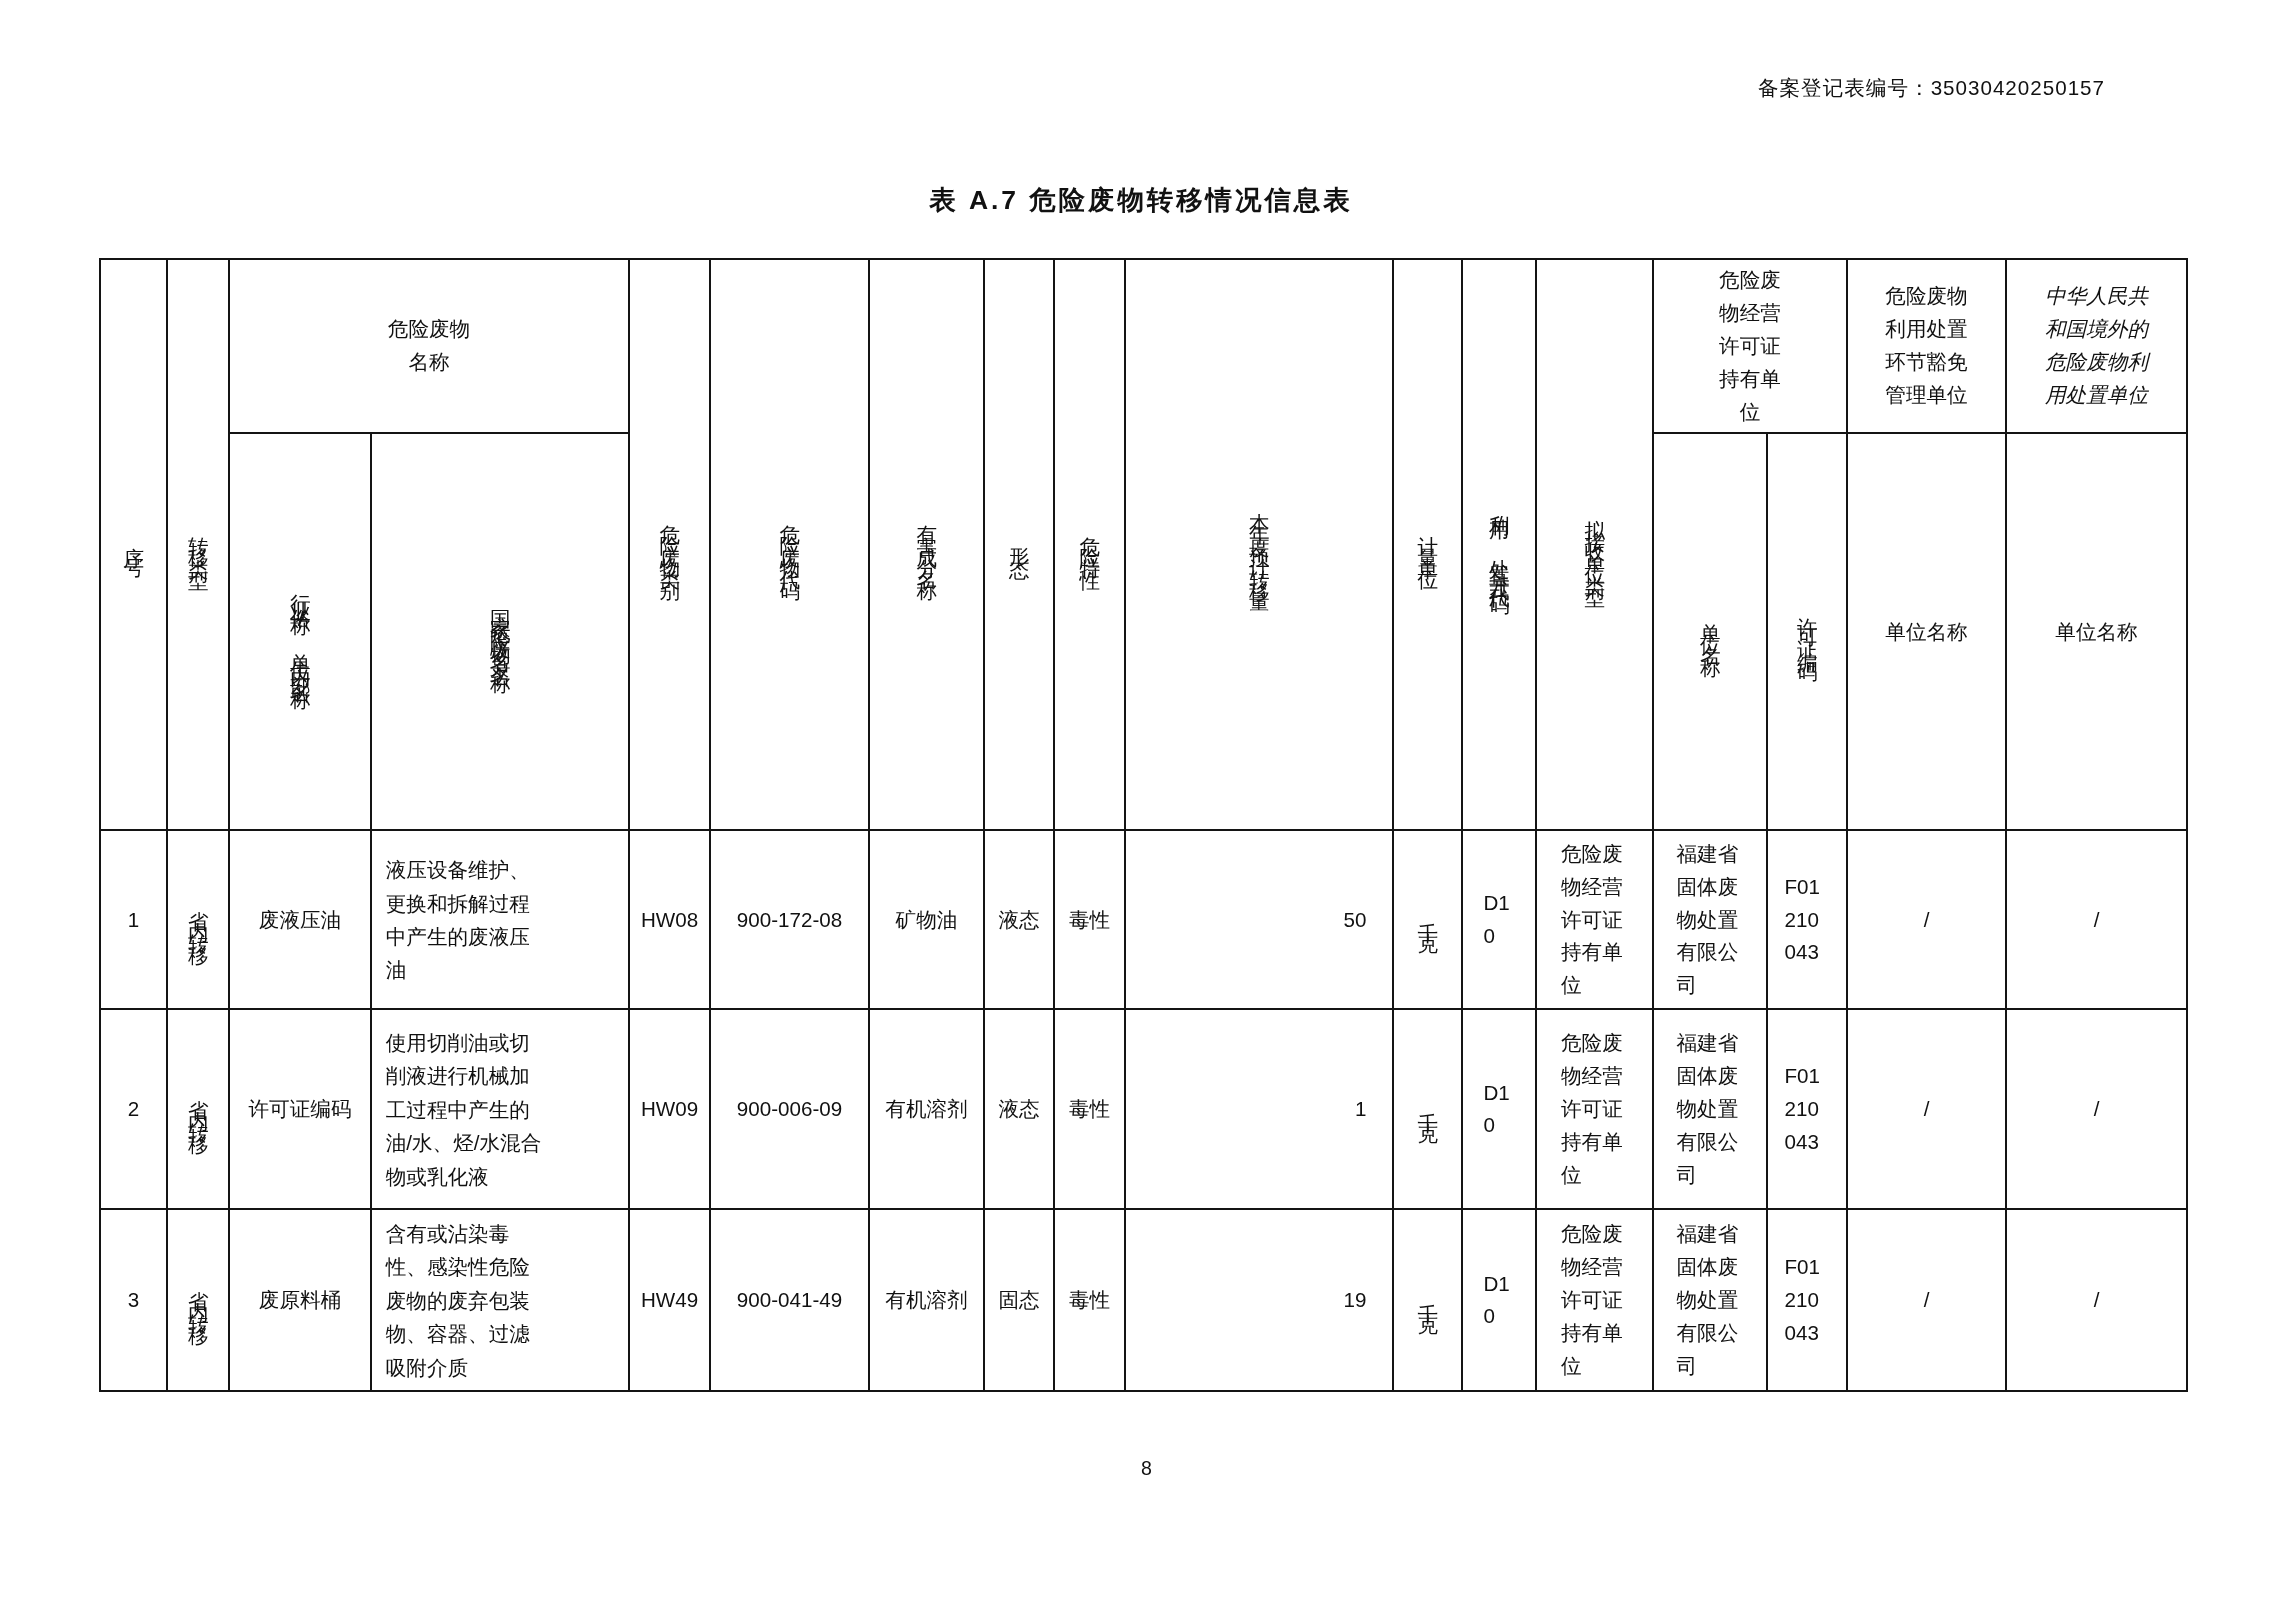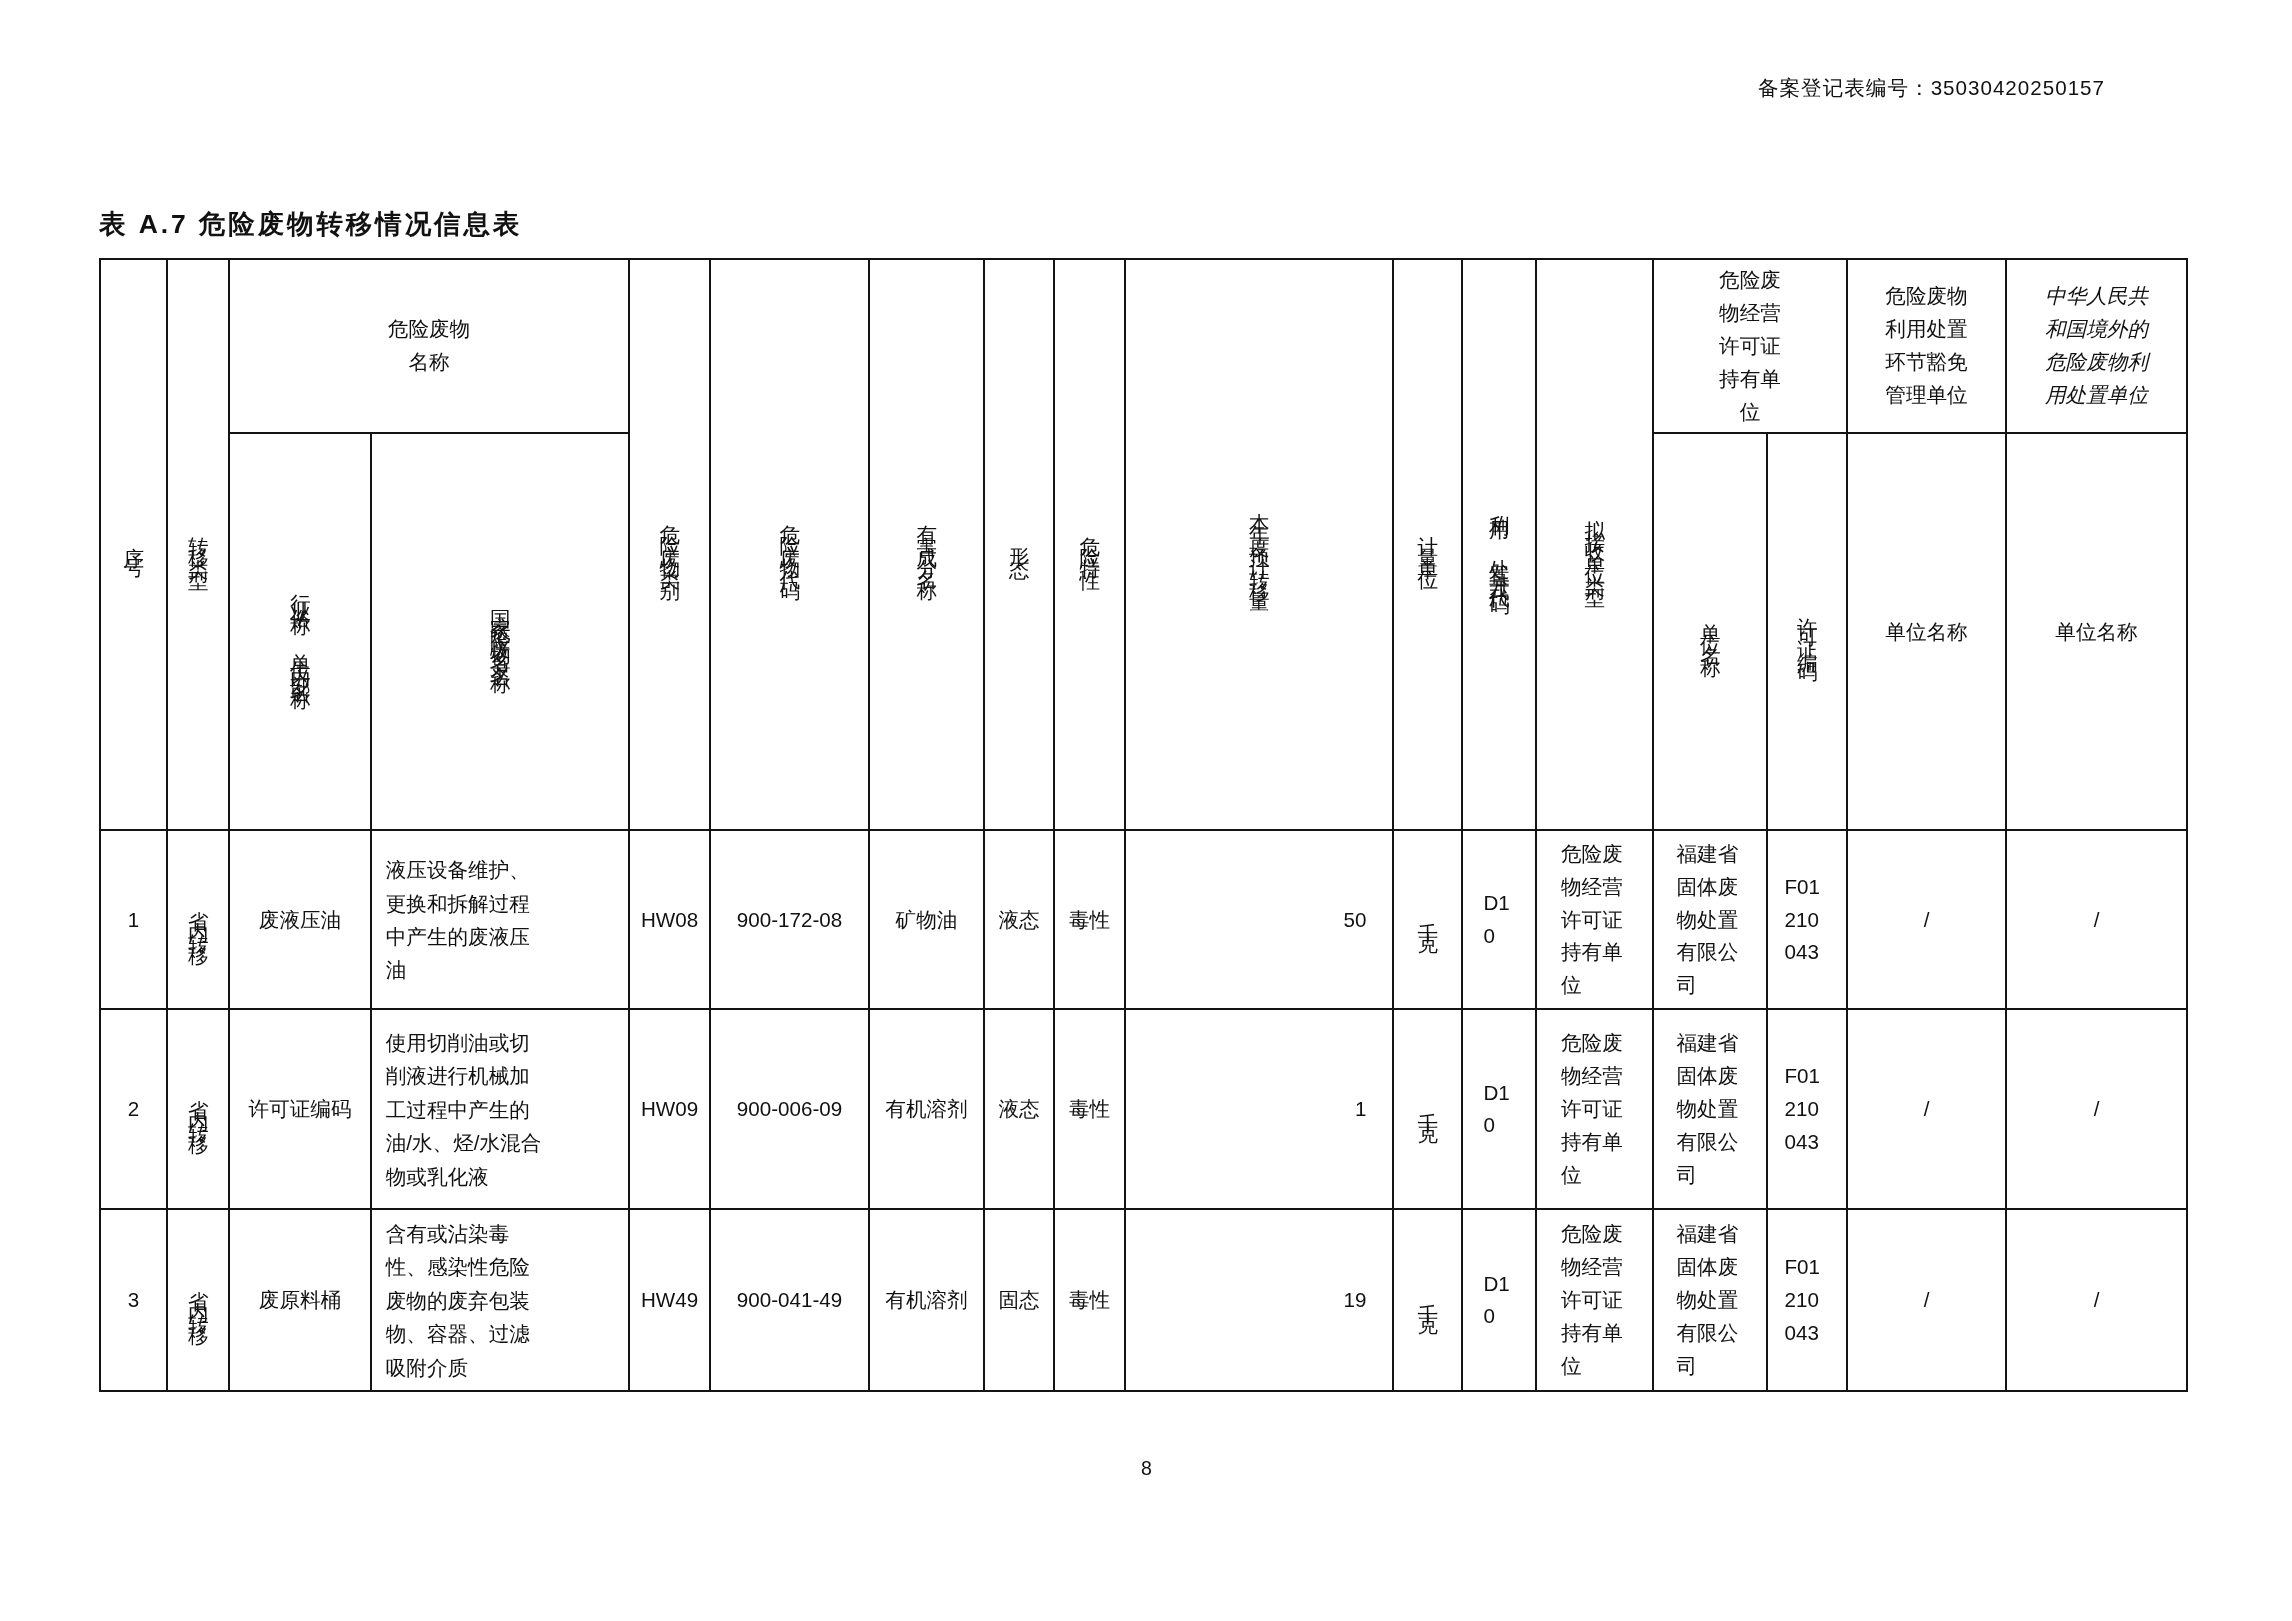--- a/index.html
+++ b/index.html
@@ -7,21 +7,21 @@
     width:2293px;height:1621px;position:relative;
     background:#ffffff;color:#111;
     font-family:"Liberation Sans","DejaVu Sans",sans-serif;
   }
   .reg{
     position:absolute;top:74px;right:188px;
     font-size:20.6px;letter-spacing:1px;white-space:nowrap;
   }
   .title{
     position:absolute;top:182px;left:99px;width:2084px;
-    font-size:26.5px;font-weight:bold;letter-spacing:2.9px;margin-top:24px;
+    text-align:center;font-size:26.5px;font-weight:bold;letter-spacing:2.9px;
   }
   table.main{
     position:absolute;left:99px;top:258px;width:2084px;
     border-collapse:collapse;table-layout:fixed;
   }
   th,td{
     border:2px solid #141414;
     font-weight:normal;font-size:20.6px;
     vertical-align:middle;text-align:center;
     padding:3.9px 2px;overflow:hidden;word-wrap:break-word;

